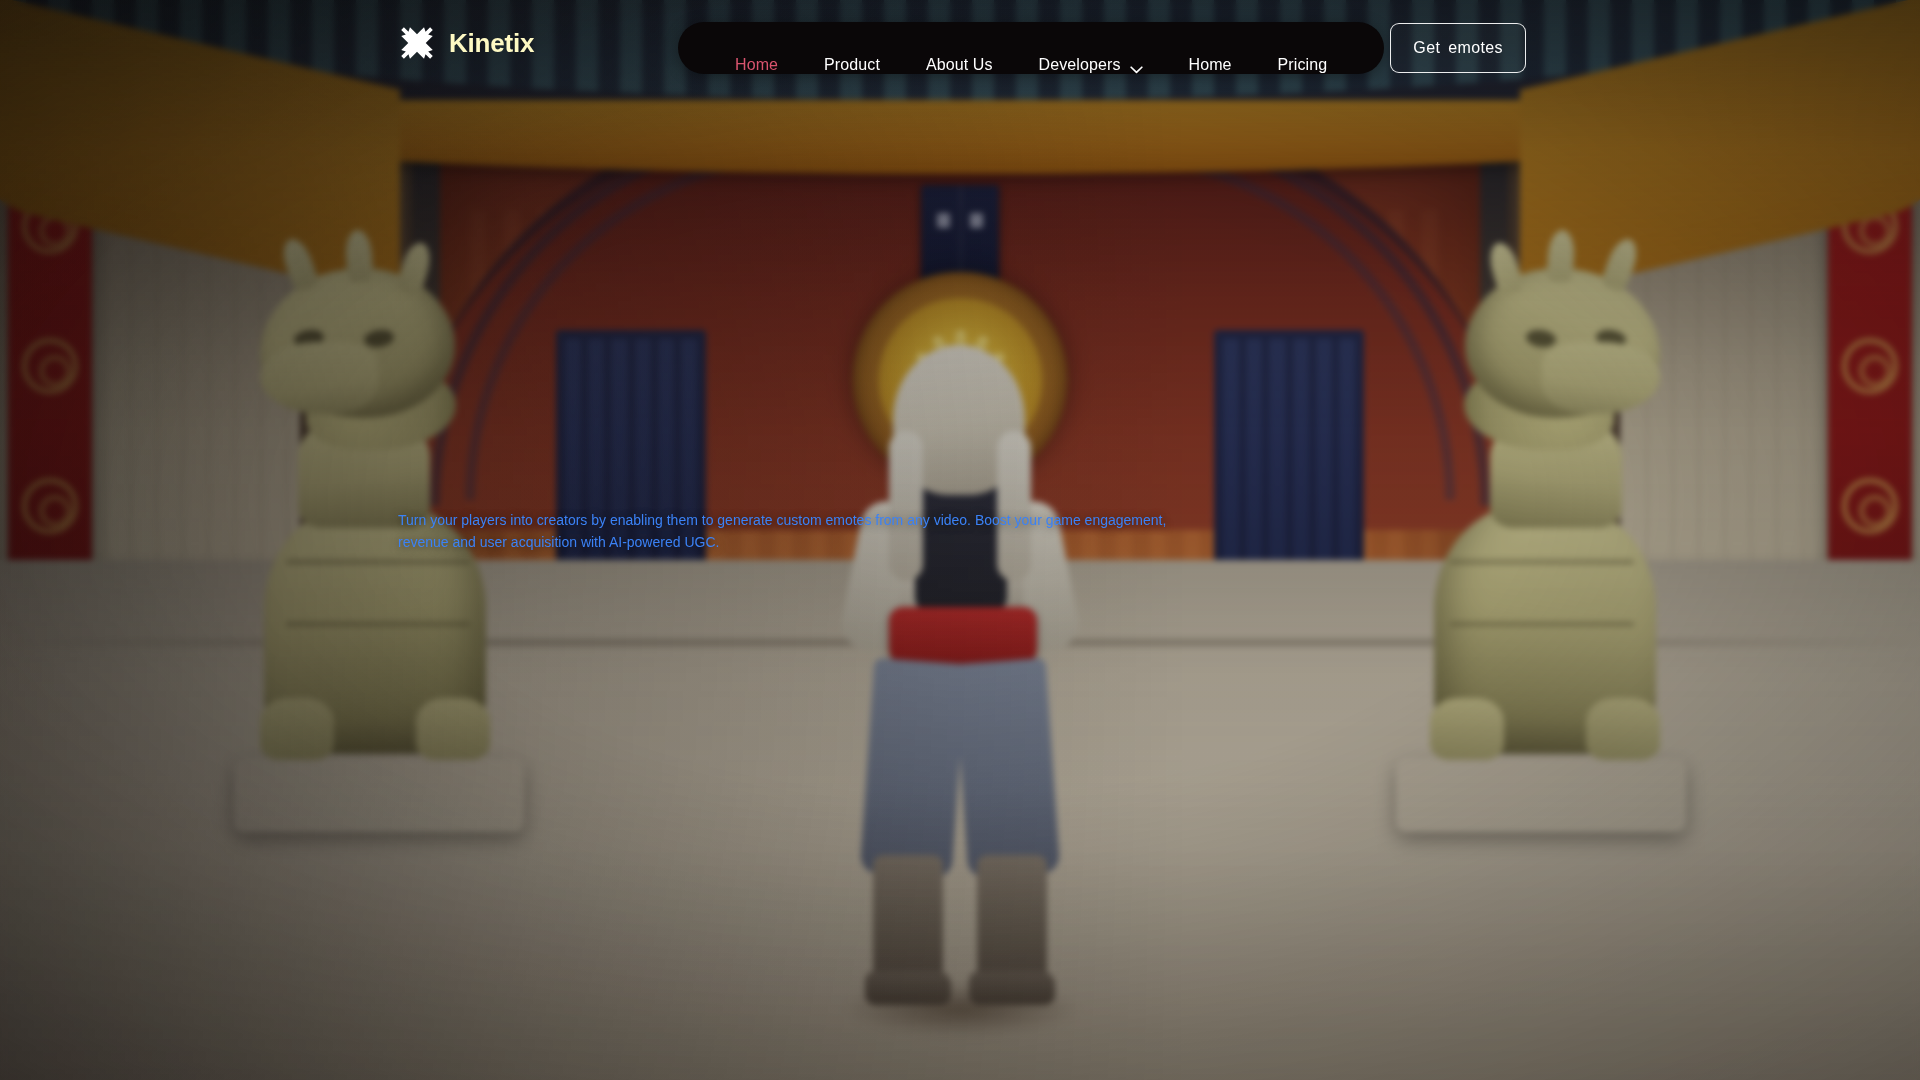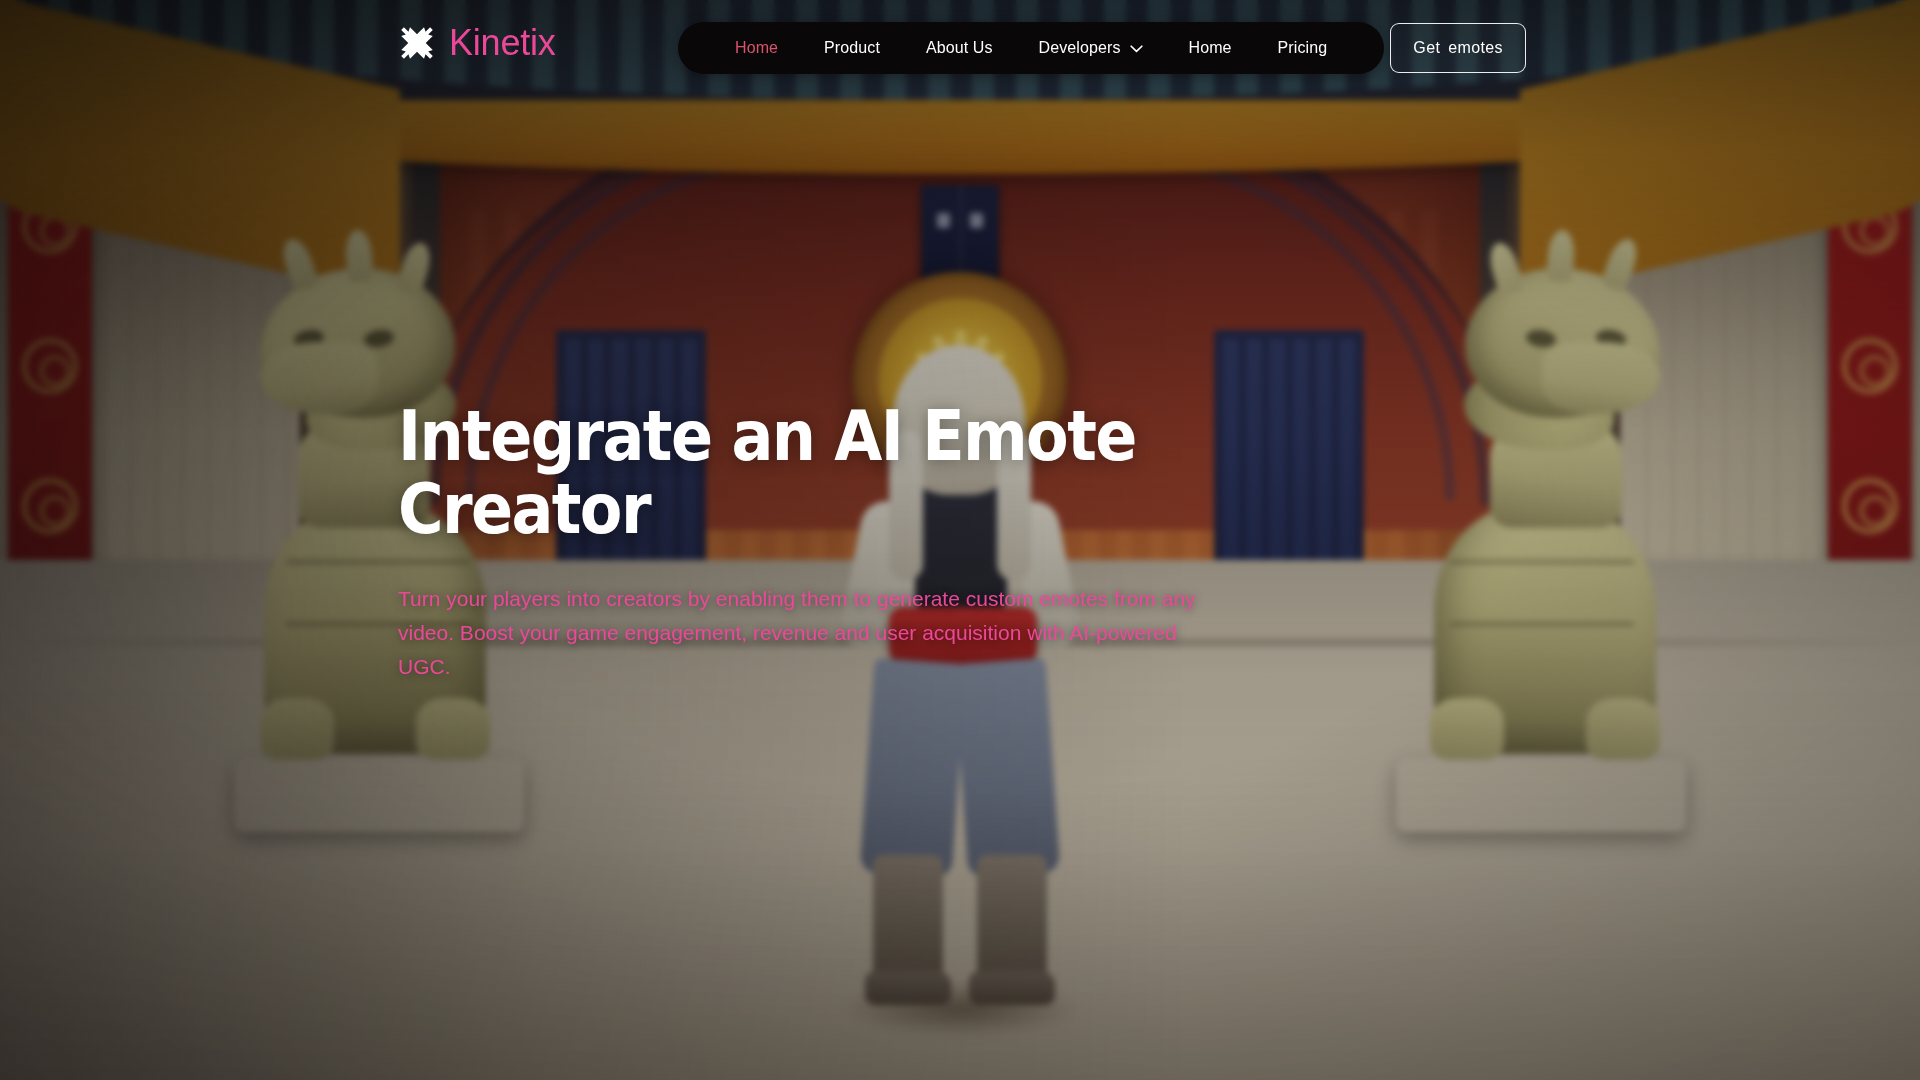--- a/index.html
+++ b/index.html
@@ -323,33 +323,33 @@
   .header {
     position:absolute; left:0; top:0; width:1920px; height:96px; z-index:40;
   }
   .brand {
     position:absolute; left:398px; top:24px;
     display:flex; align-items:center; gap:13px;
     text-decoration:none;
   }
   .brand-mark { width:38px; height:38px; display:block; }
   .brand-name {
-    color:#ec4899; font-size:36px; font-weight:400; letter-spacing:-.2px;
+    color:#fef9c3; font-size:26px; font-weight:700; letter-spacing:-.2px;
     line-height:1;
   }
 
   .nav-pill {
     position:absolute; left:678px; top:22px;
     height:52px; padding:0 34px;
     background:#0a0708; border-radius:26px;
     display:flex; align-items:center; gap:0;
     box-shadow:0 2px 14px rgba(0,0,0,.35);
   }
   .nav-link {
-    display:flex; align-items:center; gap:9px;
+    display:flex; align-items:flex-end; gap:9px;
     padding:0 23px; height:52px;
     color:#ffffff; font-size:16px; font-weight:400;
     text-decoration:none; white-space:nowrap;
     letter-spacing:.1px;
   }
   .nav-link.active { color:#d9546e; }
   .chev { width:13px; height:8px; display:block; margin-top:2px; }
 
   .cta-outline {
     position:absolute; right:394px; top:23px;
@@ -369,21 +369,21 @@
     color:#fff;
     font-size:69px; line-height:1.055;
     font-weight:700; letter-spacing:-1.6px;
     font-family:"DejaVu Sans", sans-serif;
     font-stretch:condensed;
     text-shadow:0 2px 16px rgba(0,0,0,.34);
     margin:0;
   }
   .hero p {
     margin-top:36px;
-    color:#ec4899; font-size:21px; line-height:1.62;
+    color:#3b82f6; font-size:14px; line-height:1.62;
     font-weight:500; max-width:820px;
     text-shadow:0 1px 8px rgba(0,0,0,.5);
   }
   .btn-primary {
     display:inline-flex; align-items:center; justify-content:center;
     margin-top:40px;
     width:150px; height:57px;
     background:#e93d5c; color:#fff;
     font-size:16px; font-weight:600; letter-spacing:.15px;
     border-radius:4px; text-decoration:none;
@@ -576,16 +576,16 @@
     <a class="nav-link" href="#">
       <span>Pricing</span>
     </a>
   </nav>
 
   <a class="cta-outline" href="#">Get  emotes</a>
 </div>
 
 <section class="hero">
   <h1>
-    <span>Integrate an AI Emote Creator</span><br>
+    <br>
   </h1>
   <p>Turn your players into creators by enabling them to generate custom emotes from any video. Boost your game engagement, revenue and user acquisition with AI-powered UGC.</p>
 </section>
 
 </body></html>

